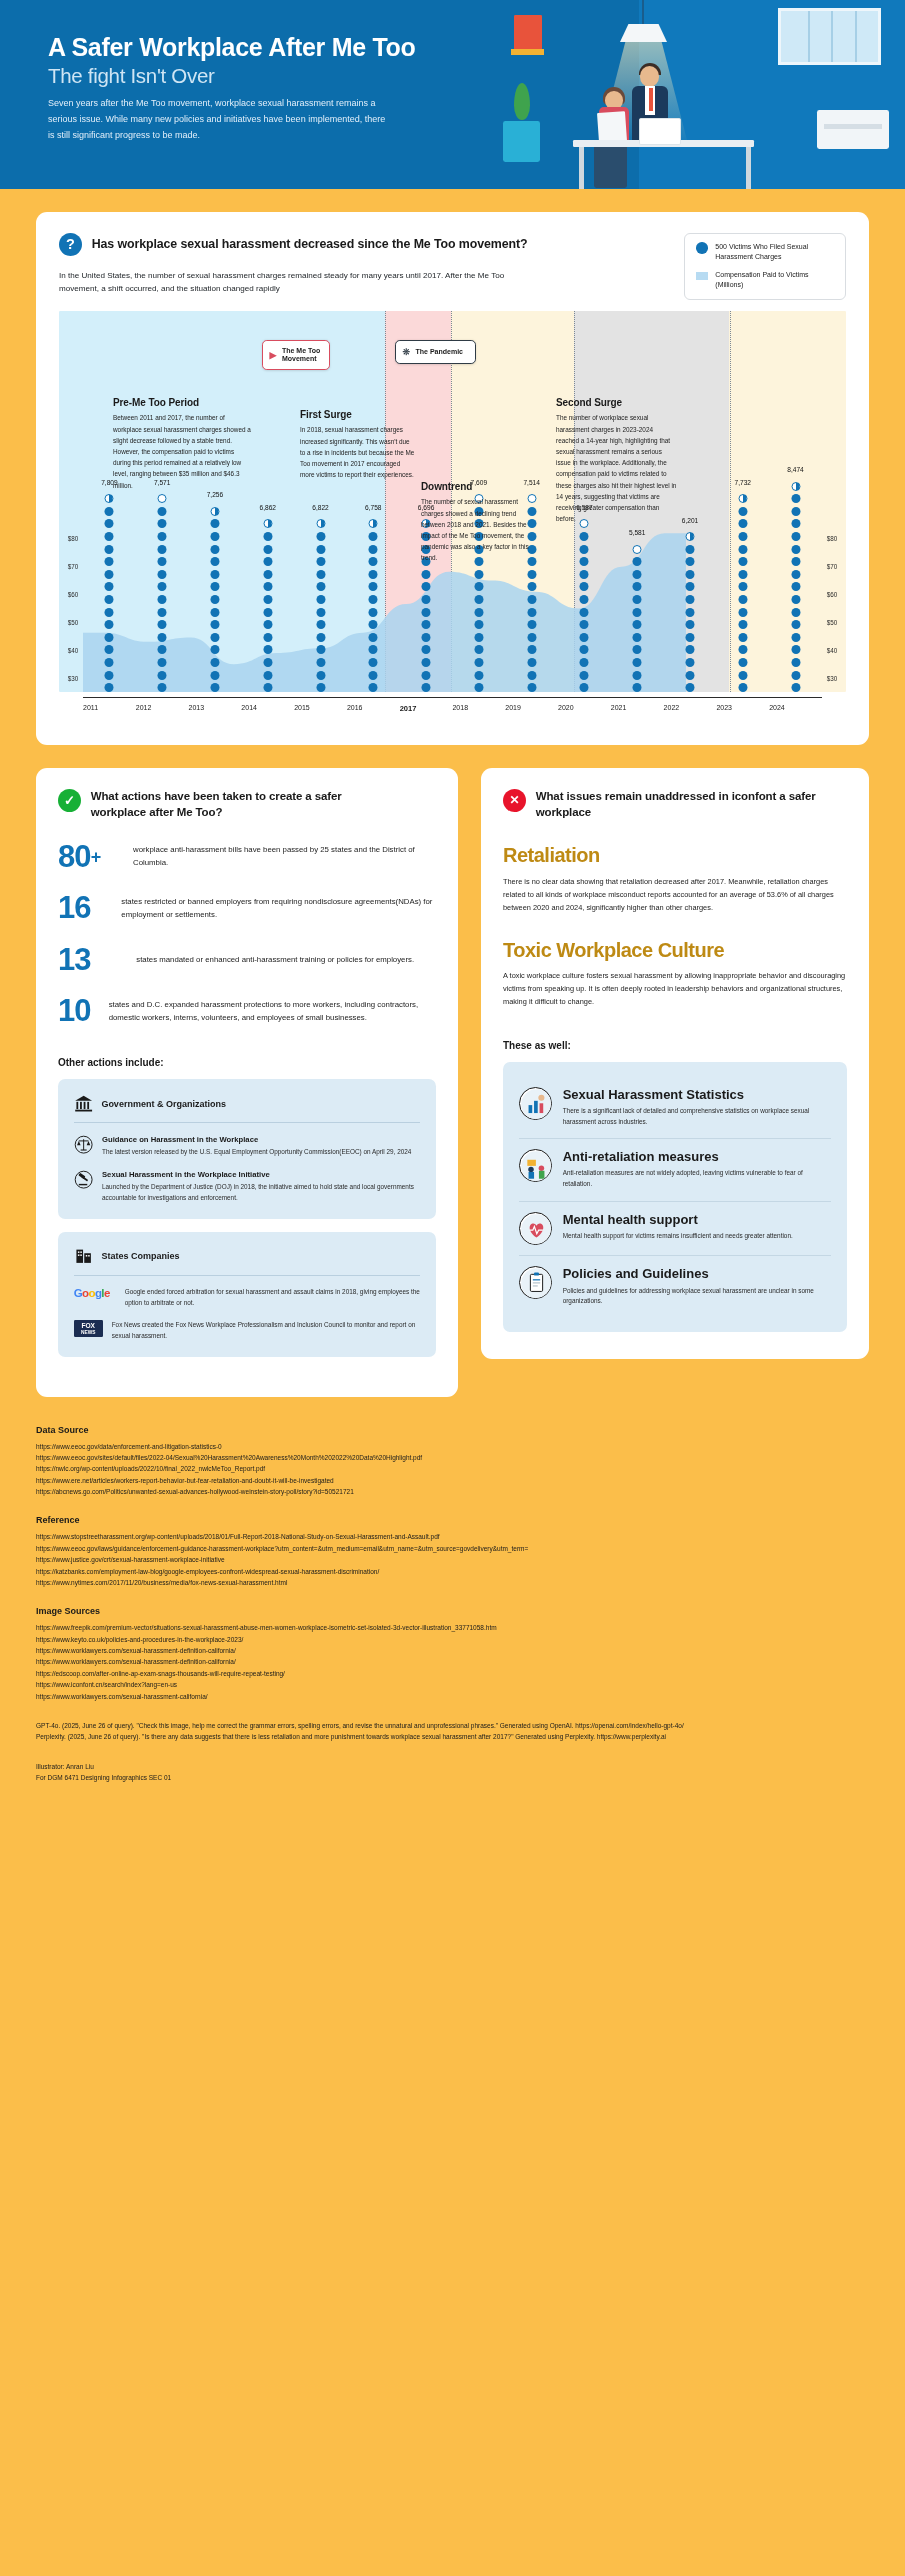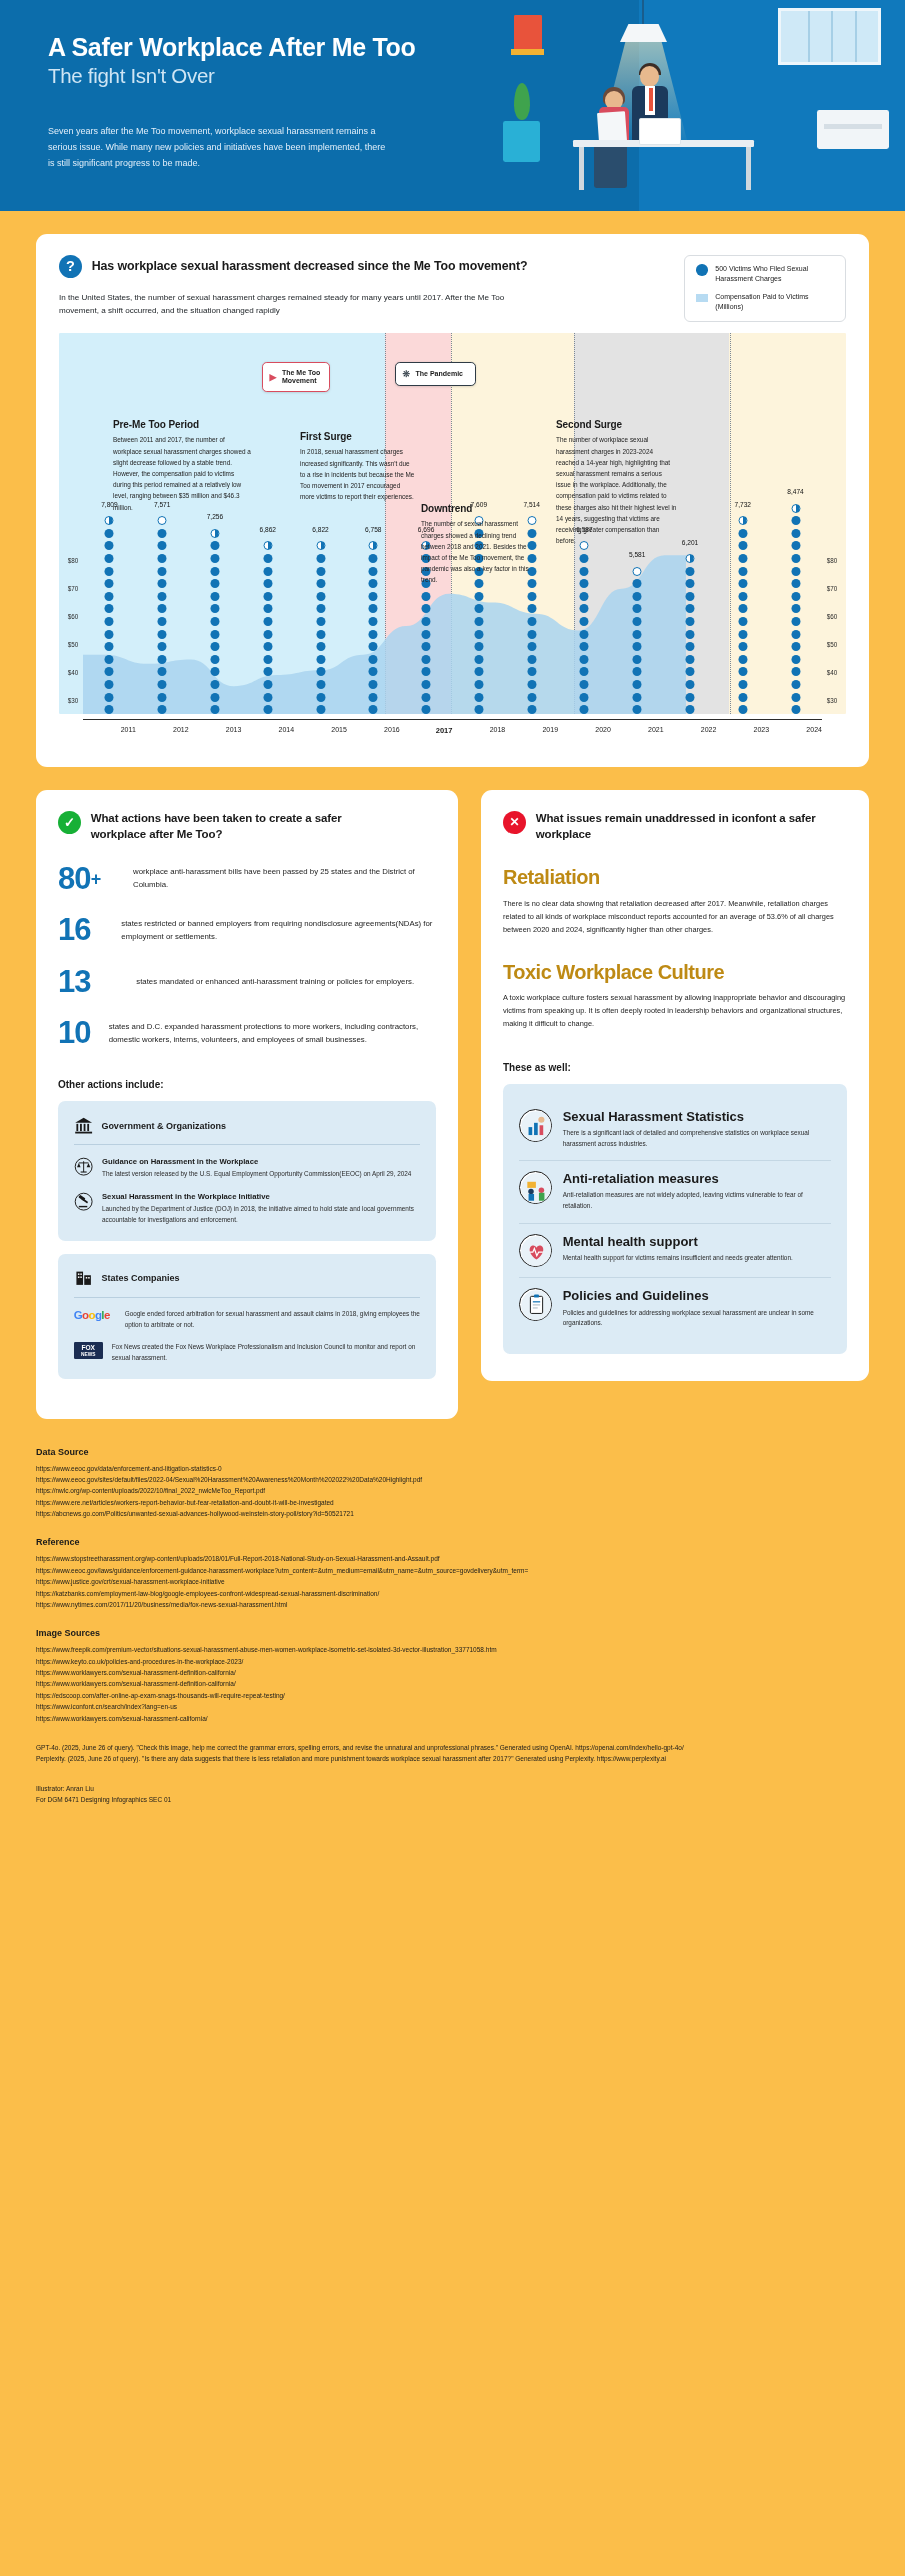--- a/index.html
+++ b/index.html
@@ -7,28 +7,28 @@
     width: 905px;
     background: #FBBE4A;
     font-family: "Liberation Sans", sans-serif;
     color: #1a1a1a;
     -webkit-font-smoothing: antialiased;
   }
 
   
   .hero {
     position: relative;
-    height: 211px;
+    height: 189px;
     background: #0C6DAB;
     overflow: hidden;
   }
   .hero-text { position: absolute; left: 48px; top: 33px; width: 386px; z-index: 5; }
   .hero-title { font-size: 25px; font-weight: bold; color: #ffffff; letter-spacing: -0.3px; }
   .hero-sub { font-size: 20.5px; font-weight: normal; color: #cfe5f4; margin-top: 2.4px; letter-spacing: -0.3px; }
-  .hero-desc { margin-top: 36px; font-size: 9px; line-height: 1.75; color: #e2effa; width: 338px; }
+  .hero-desc { margin-top: 8px; font-size: 9px; line-height: 1.75; color: #e2effa; width: 338px; }
 
   
   .hero-art { position: absolute; right: 0; top: 0; width: 447px; height: 211px; }
   .art-wall { position: absolute; right: 0; top: 0; width: 266px; height: 211px; background: #1079BC; }
   .art-window { position: absolute; right: 24px; top: 8.4px; width: 103px; height: 57px; background: #cfe9f7; border: 3px solid #eef6fb; }
   .art-window i { position: absolute; top: 0; bottom: 0; width: 1.8px; background: #a6cfe6; display: block; }
   .art-lampcord { position: absolute; left: 184px; top: 0; width: 1.8px; height: 25px; background: #1a5d8c; }
   .art-lampshade { position: absolute; left: 162px; top: 24px; width: 47px; height: 18px; background: #f4f7f9; clip-path: polygon(18% 0, 82% 0, 100% 100%, 0 100%); }
   .art-lamplight { position: absolute; left: 140px; top: 42px; width: 91px; height: 106px; background: linear-gradient(to bottom, rgba(255,240,190,.55), rgba(255,240,190,0)); clip-path: polygon(30% 0, 70% 0, 100% 100%, 0 100%); }
   .art-desk { position: absolute; left: 115px; top: 140px; width: 181px; height: 6.6px; background: #e9eef2; border-radius: 1.2px; }
@@ -131,21 +131,21 @@
   }
   .dots { position: absolute; left: 50%; transform: translateX(-50%); bottom: 0; display: flex; flex-direction: column-reverse; gap: 3.6px; }
   .dot { width: 9px; height: 9px; border-radius: 50%; background: #1173B5; }
   .dot.half {
     background: linear-gradient(to right, #ffffff 0 50%, #1173B5 50% 100%);
     border: 0.8px solid #1173B5;
   }
   .dot.empty { background: #ffffff; border: 0.8px solid #1173B5; }
 
   .xaxis { position: absolute; left: 24px; right: 24px; bottom: 8.4px; display: flex; border-top: 0.8px solid #2b2b2b; padding-top: 5.4px; }
-  .xlab { flex: 1; text-align: right; font-size: 7px; color: #1a1a1a; }
+  .xlab { flex: 1; text-align: left; font-size: 7px; color: #1a1a1a; }
   .xlab.hl { font-weight: bold; font-size: 7.5px; }
 
   
   .duo { display: flex; gap: 23px; margin-top: 23px; align-items: flex-start; }
   .duo > .card { margin-top: 0; }
   .col-left { width: 422px; padding: 20.5px 22px 26.6px 22px; }
   .col-right { flex: 1; padding: 20.5px 22px 26.6px 22px; }
 
   .sec-head { display: flex; align-items: flex-start; gap: 9.7px; }
   .sec-badge { width: 23px; height: 23px; border-radius: 50%; display: flex; align-items: center; justify-content: center; color: #fff; font-size: 13.3px; font-weight: bold; flex: 0 0 auto; }

